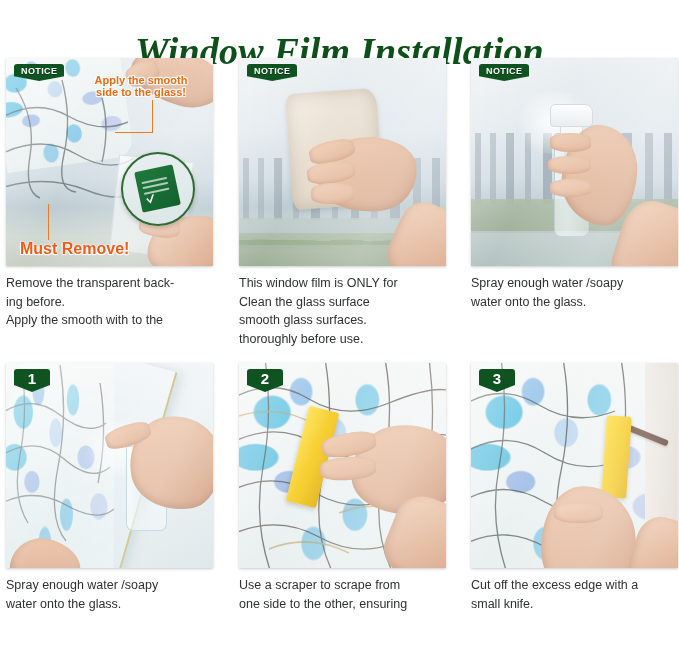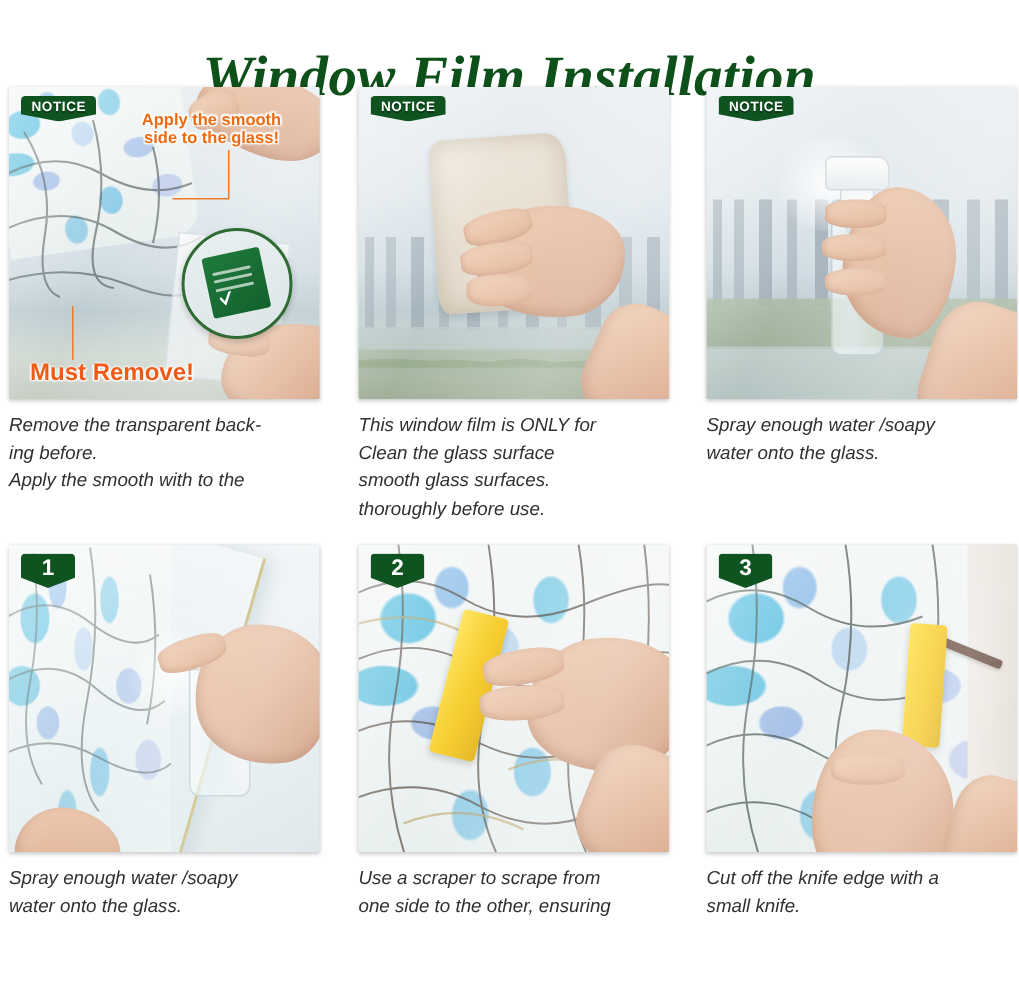--- a/index.html
+++ b/index.html
@@ -280,21 +280,21 @@
 
   
   .caption {
     margin-top: 8px;
     width: 213px;
     font-size: 12.5px;
     line-height: 18.5px;
     color: #2f3230;
     font-family: "Liberation Sans", sans-serif;
   }
-  .caption div { white-space: pre; font-style: italic; }
+  .caption div { white-space: pre; }
   .cell-3 .caption { width: 208px; }
 </style>
 </head>
 <body>
 
 <div class="page">
 
   <h1 class="title">Window Film Installation</h1>
 
   <div class="grid">
@@ -500,19 +500,19 @@
           <div class="knife" style="right:4%; top:32%; width:30%; height:6px; transform:rotate(22deg);"></div>
           <div class="scraper" style="right:24%; top:26%; width:12%; height:40%; transform:rotate(4deg);"></div>
           <div class="hand" style="left:34%; bottom:-18%; width:46%; height:58%; transform:rotate(-4deg);"></div>
           <div class="finger" style="left:40%; bottom:22%; width:24%; height:10%;"></div>
           <div class="hand" style="right:-10%; bottom:-14%; width:32%; height:38%; transform:rotate(16deg); border-radius:34%;"></div>
 
           <div class="glassgloss"></div>
           <div class="num-badge">3</div>
         </div>
         <div class="caption">
-          <div>Cut off the knife edge with a</div>
+          <div>Cut off the excess edge with a</div>
           <div>small knife.</div>
         </div>
       </div>
     </div>
   </div>
 </div>
 
 </body></html>

